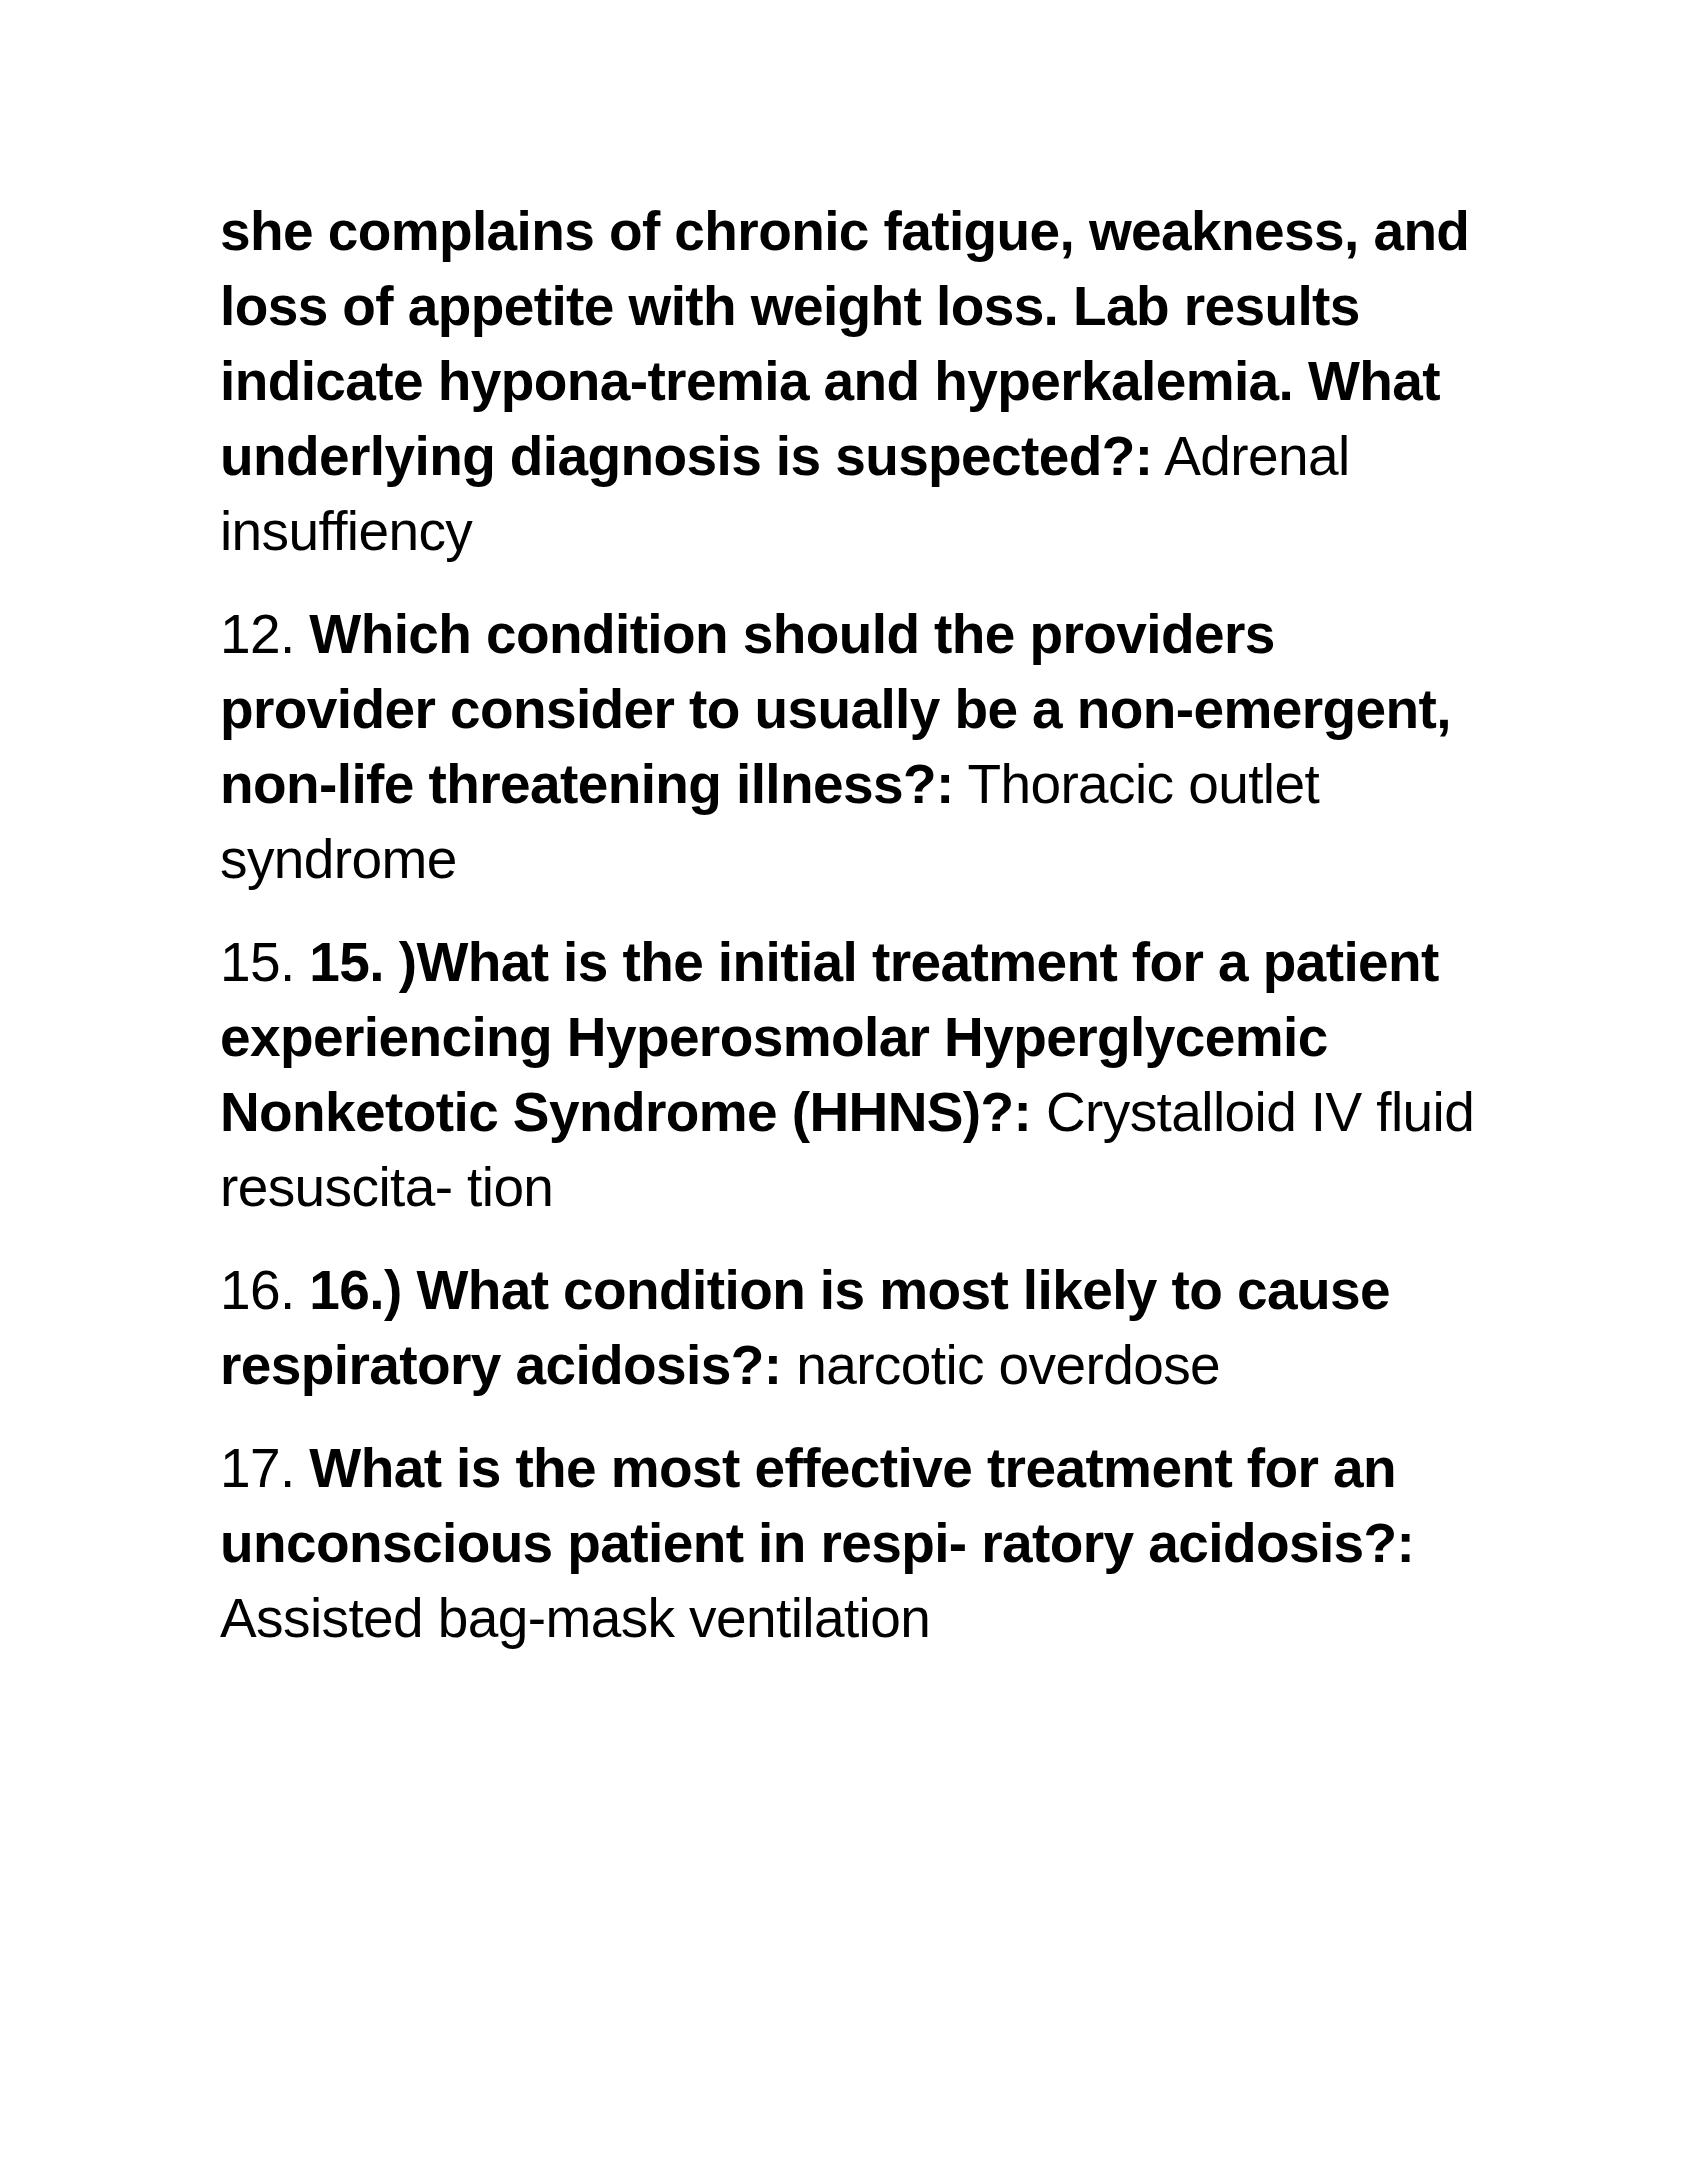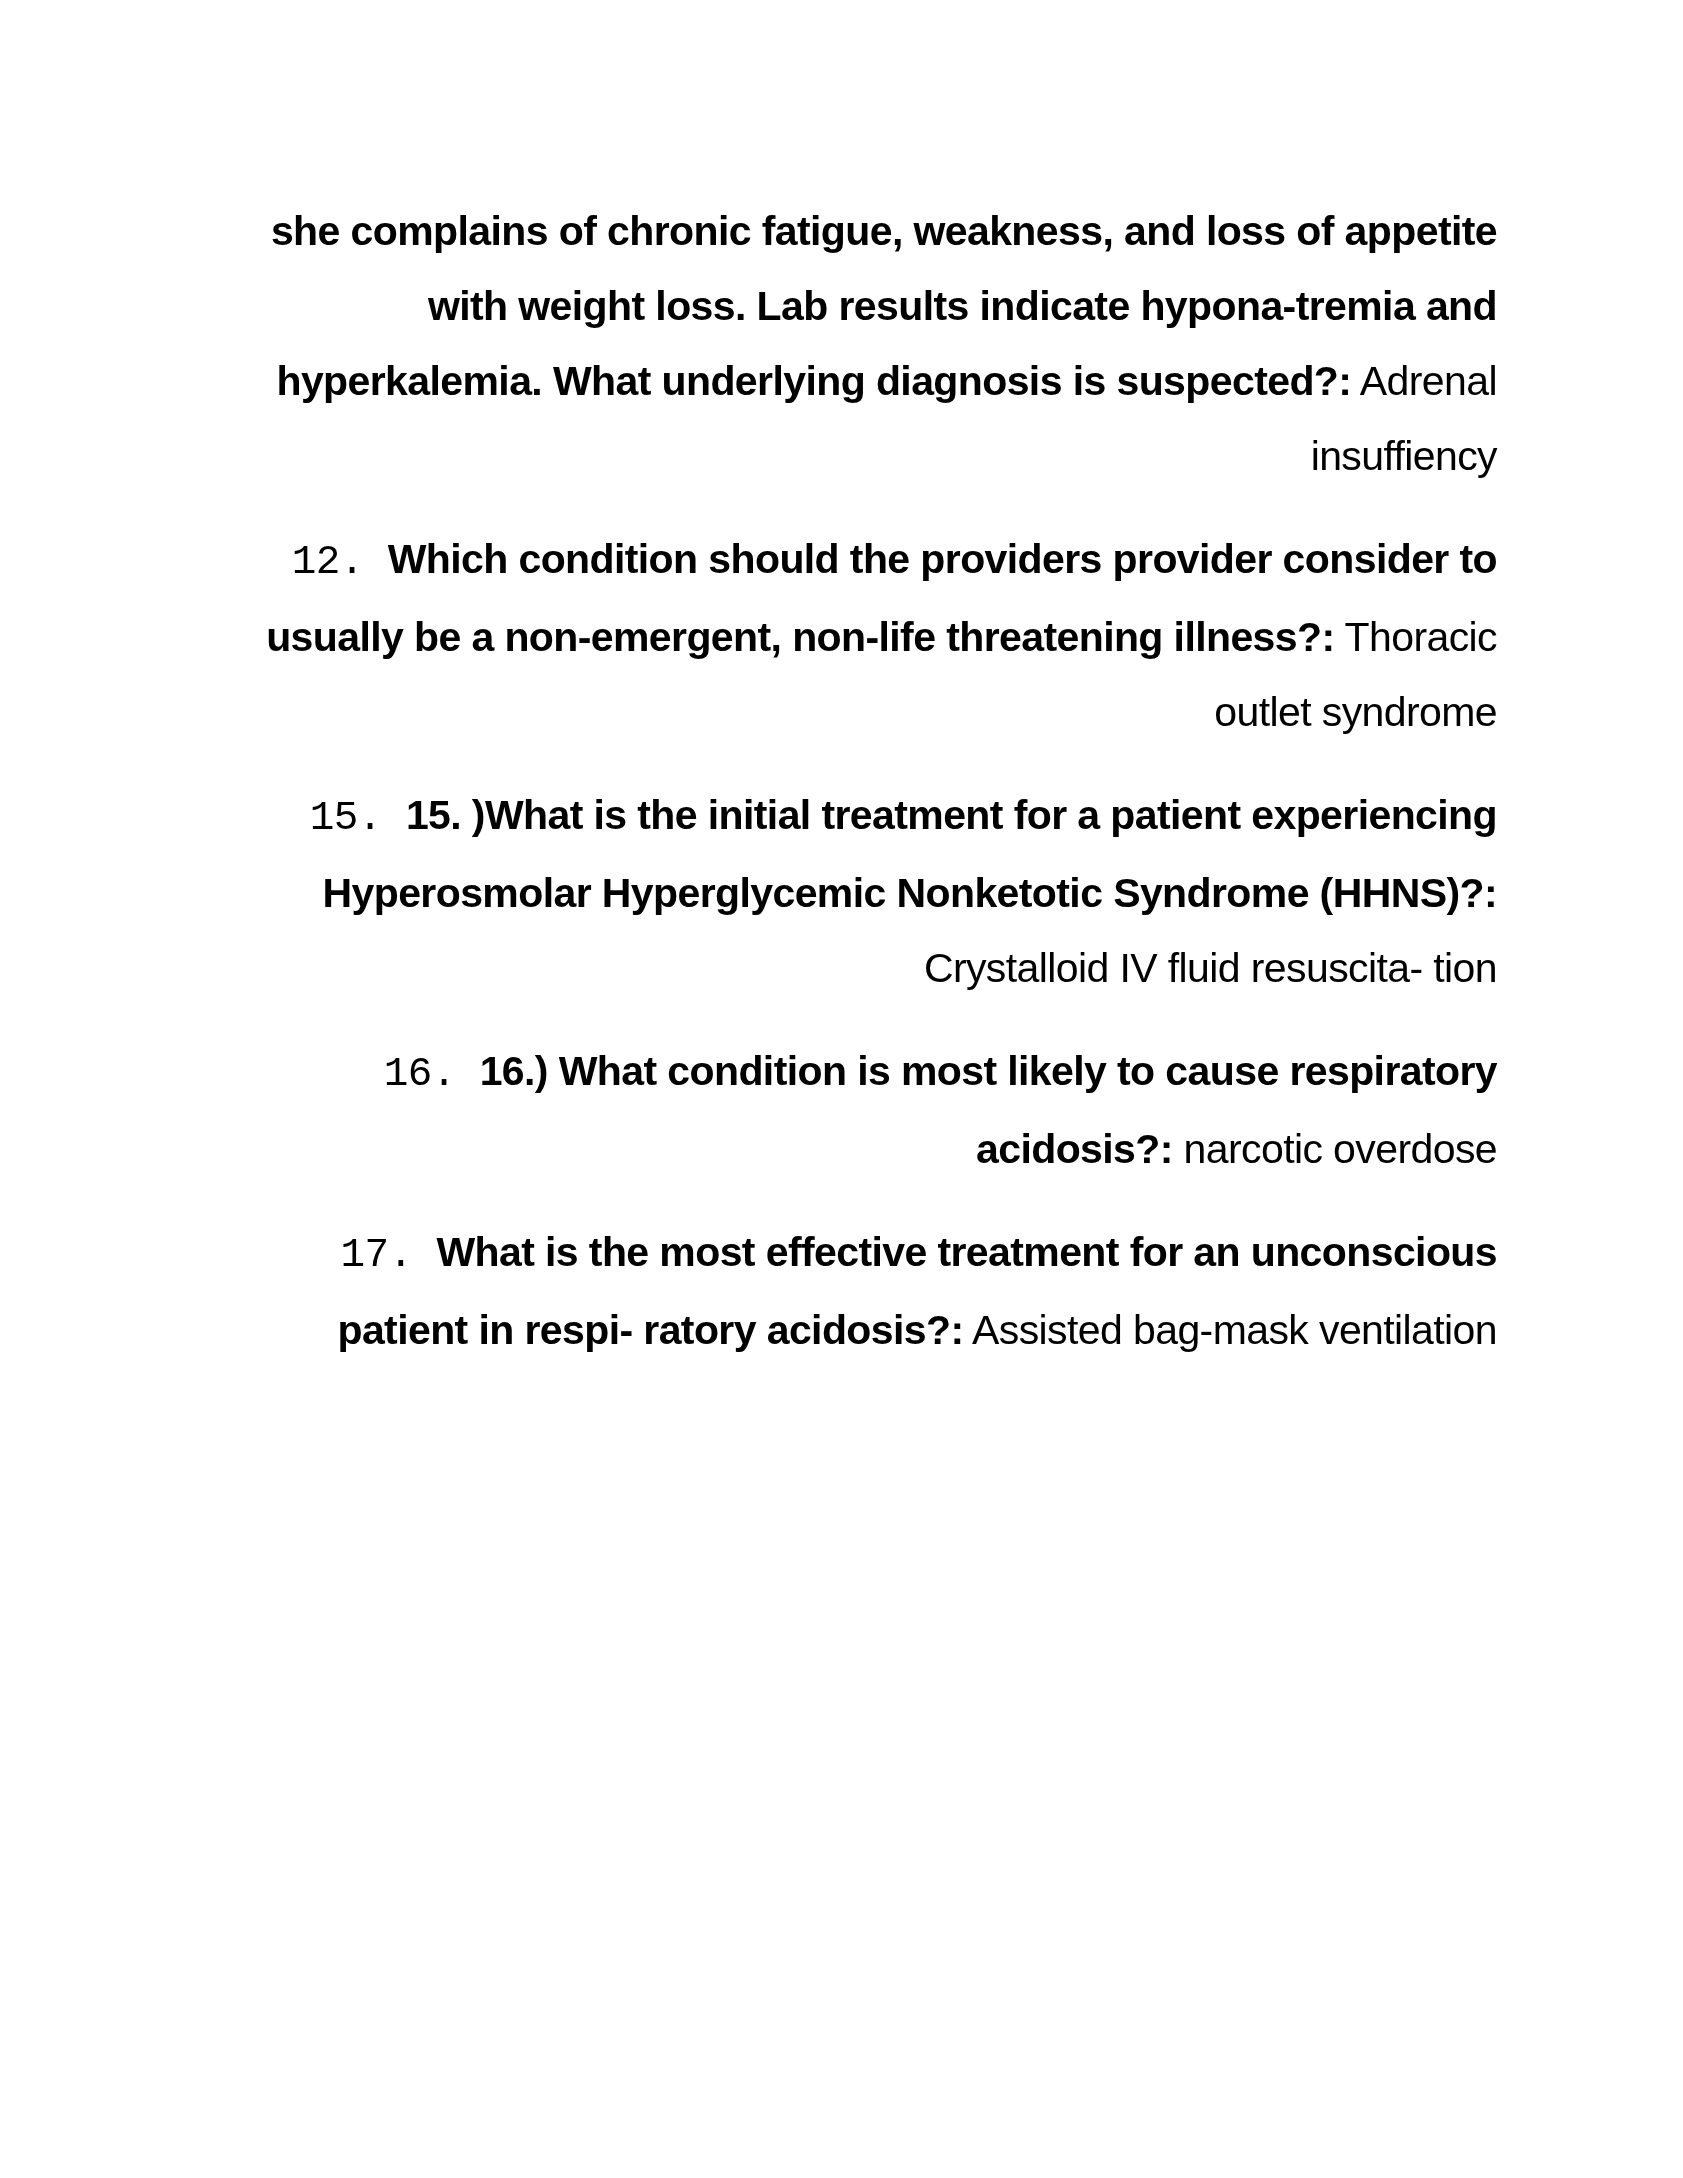--- a/index.html
+++ b/index.html
@@ -1,26 +1,25 @@
 <!DOCTYPE html>
 <html><head>
 <meta charset="utf-8">
 <style>
   html, body { margin: 0; padding: 0; background: #ffffff; }
   body { width: 1683px; height: 2178px; position: relative; overflow: hidden; }
   .page {
     position: absolute; left: 220px; top: 194px; width: 1277px;
     font-family: "Liberation Sans", sans-serif;
-    font-size: 41px; line-height: 75px; color: #000;
+    font-size: 55px; line-height: 75px; color: #000;
     letter-spacing: -0.6px;
-    text-align: right;
   }
   .item { margin: 0 0 28px 0; }
   .item.first { margin-bottom: 28px; }
-  .num { font-weight: normal; font-family: Liberation Mono, monospace; }
+  .num { font-weight: normal; }
   .q { font-weight: bold; }
   .a { font-weight: normal; }
   .br { display: block; }
 </style>
 </head>
 <body>
 
 <div class="page">
 
   <div class="item first">

